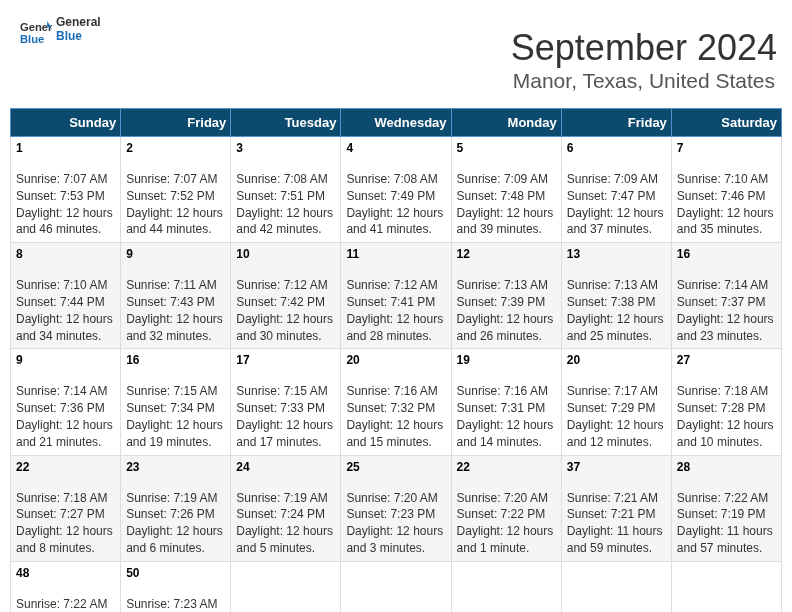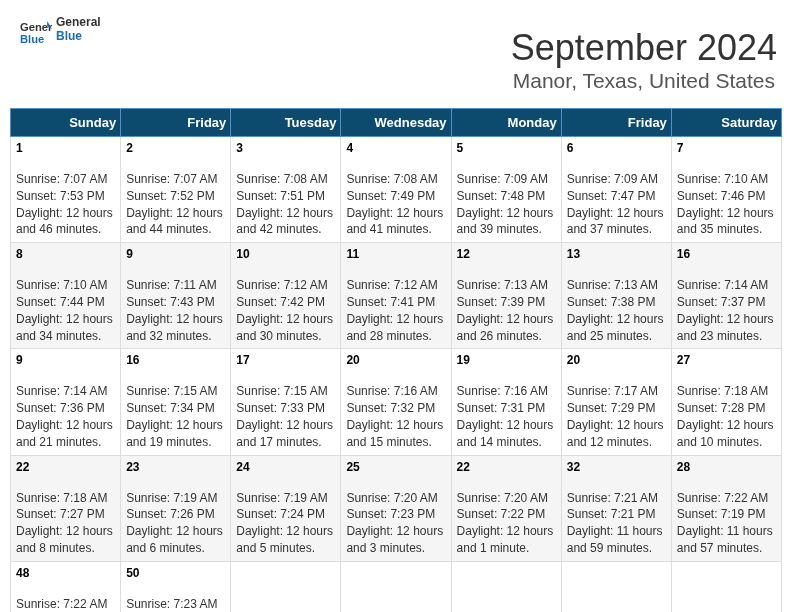--- a/index.html
+++ b/index.html
@@ -222,21 +222,21 @@
         </td>
         <td>
           <span class="day-num">25</span>
           <div class="day-info">Sunrise: 7:20 AM<br>Sunset: 7:23 PM<br>Daylight: 12 hours and 3 minutes.</div>
         </td>
         <td>
           <span class="day-num">22</span>
           <div class="day-info">Sunrise: 7:20 AM<br>Sunset: 7:22 PM<br>Daylight: 12 hours and 1 minute.</div>
         </td>
         <td>
-          <span class="day-num">32</span>
+          <span class="day-num">37</span>
           <div class="day-info">Sunrise: 7:21 AM<br>Sunset: 7:21 PM<br>Daylight: 11 hours and 59 minutes.</div>
         </td>
         <td>
           <span class="day-num">28</span>
           <div class="day-info">Sunrise: 7:22 AM<br>Sunset: 7:19 PM<br>Daylight: 11 hours and 57 minutes.</div>
         </td>
       </tr>
       <tr>
         <td>
           <span class="day-num">48</span>

